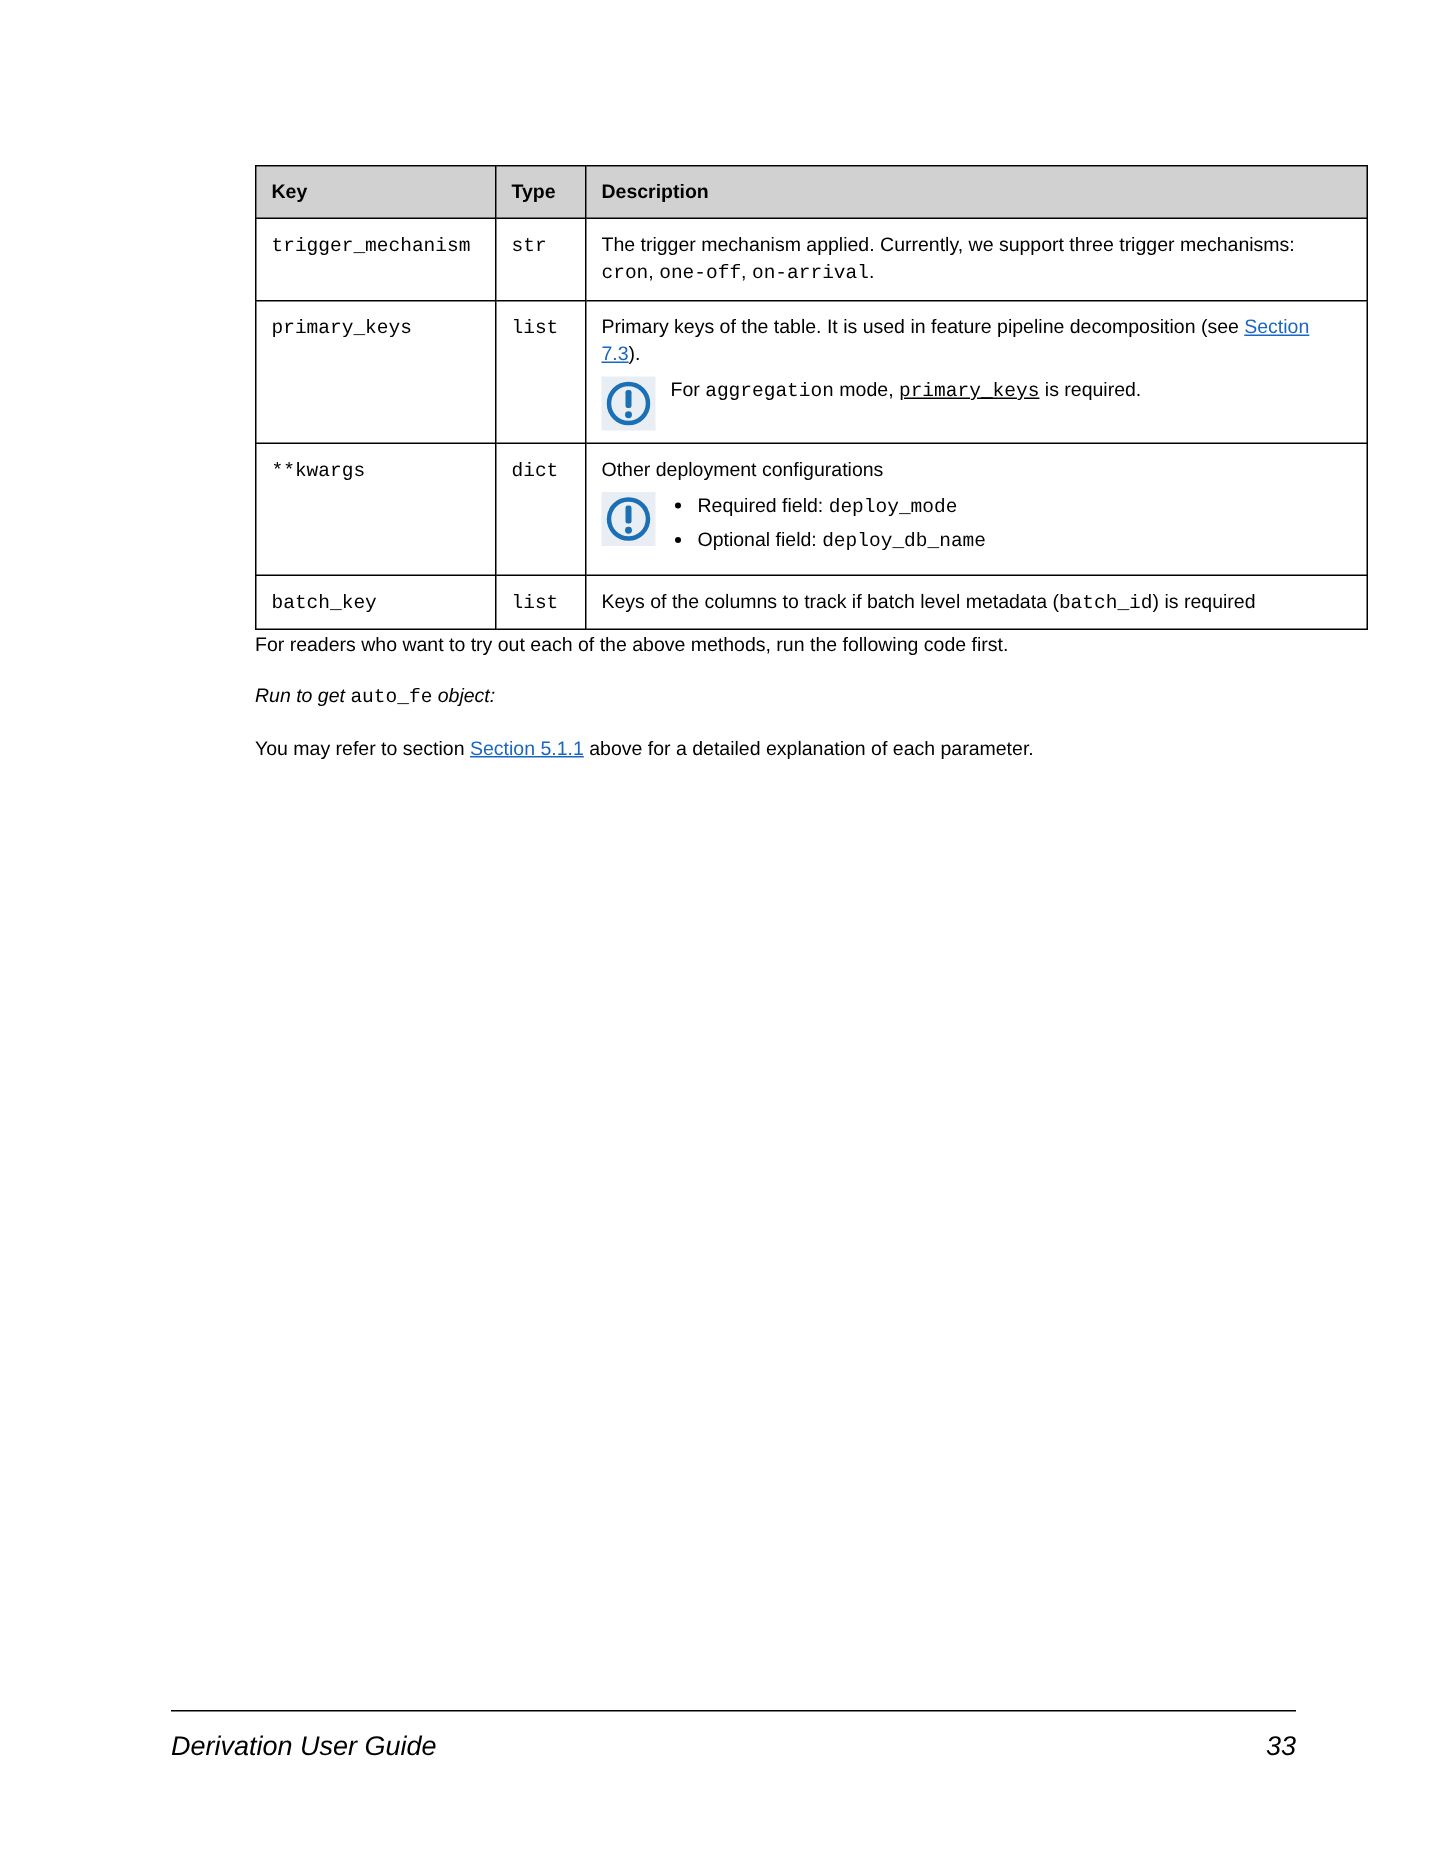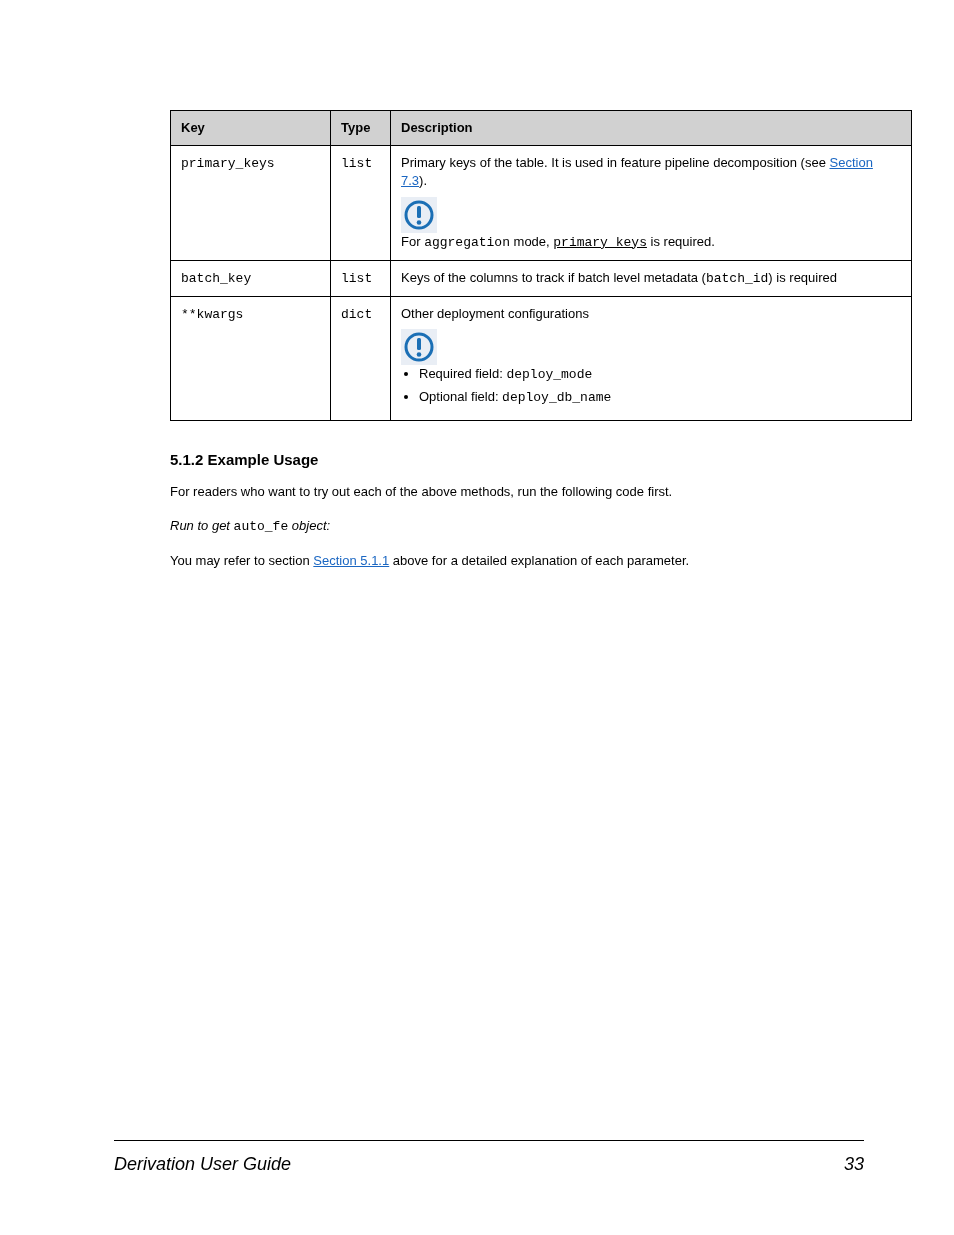--- a/index.html
+++ b/index.html
@@ -38,21 +38,21 @@
   .col3 { width: auto; }
   .info-icon {
     display: inline-block;
     width: 36px; height: 36px;
     background: #e9eef5;
     vertical-align: top;
     margin-right: 10px;
     flex: 0 0 36px;
   }
   .info-icon svg { display: block; }
-  .flex-note { display: flex; align-items: flex-start; margin-top: 6px; flex-direction: column; }
+  .flex-note { display: flex; align-items: flex-start; margin-top: 6px; }
   .flex-note .text { flex: 1; }
   ul.innerlist { list-style: disc; margin-left: 14px; padding-left: 4px; }
   ul.innerlist li { margin-bottom: 4px; }
   .tt { font-family: "Courier New", Courier, monospace; }
   .section-h {
     font-size: 15px;
     font-weight: 700;
     margin: 30px 0 14px 60px;
   }
   .para {
@@ -88,45 +88,45 @@
 <table class="keys">
   <thead>
     <tr>
       <th class="col1">Key</th>
       <th class="col2">Type</th>
       <th class="col3">Description</th>
     </tr>
   </thead>
   <tbody>
     <tr>
+      <td class="col1"><span class="tt">trigger_mechanism</span></td>
+      <td class="col2"><span class="tt">str</span></td>
+      <td class="col3">
+        <span>The trigger mechanism applied. Currently, we support three trigger mechanisms: </span><span class="tt">cron</span>, <span class="tt">one-off</span>, <span class="tt">on-arrival</span><span>.</span>
+      </td>
+    </tr>
+    <tr>
       <td class="col1"><span class="tt">primary_keys</span></td>
       <td class="col2"><span class="tt">list</span></td>
       <td class="col3">
         <div>
           <span>Primary keys of the table. It is used in feature pipeline decomposition (see </span><a class="link">Section 7.3</a><span>).</span>
         </div>
         <div class="flex-note">
           <span class="info-icon">
             <svg viewBox="0 0 36 36" width="36" height="36">
                   <circle cx="18" cy="18" r="13" fill="none" stroke="#1b6fb5" stroke-width="3"></circle>
                   <rect x="16" y="9" width="4" height="12" rx="1.5" fill="#1b6fb5"></rect>
                   <circle cx="18" cy="25.5" r="2.3" fill="#1b6fb5"></circle>
                 </svg>
           </span>
           <div class="text">
             <span>For </span><span class="tt">aggregation</span><span> mode, </span><span class="tt" style="text-decoration: underline;">primary_keys</span><span> is required.</span>
           </div>
         </div>
-      </td>
-    </tr>
-    <tr>
-      <td class="col1"><span class="tt">batch_key</span></td>
-      <td class="col2"><span class="tt">list</span></td>
-      <td class="col3">
-        <span>Keys of the columns to track if batch level metadata (</span><span class="tt">batch_id</span><span>) is required</span>
       </td>
     </tr>
     <tr>
       <td class="col1"><span class="tt">**kwargs</span></td>
       <td class="col2"><span class="tt">dict</span></td>
       <td class="col3">
         <div>Other deployment configurations</div>
         <div class="flex-note">
           <span class="info-icon">
             <svg viewBox="0 0 36 36" width="36" height="36">
@@ -137,24 +137,30 @@
           </span>
           <div class="text">
             <ul class="innerlist">
               <li><span>Required field: </span><span class="tt">deploy_mode</span></li>
               <li><span>Optional field: </span><span class="tt">deploy_db_name</span></li>
             </ul>
           </div>
         </div>
       </td>
     </tr>
+    <tr>
+      <td class="col1"><span class="tt">batch_key</span></td>
+      <td class="col2"><span class="tt">list</span></td>
+      <td class="col3">
+        <span>Keys of the columns to track if batch level metadata (</span><span class="tt">batch_id</span><span>) is required</span>
+      </td>
+    </tr>
   </tbody>
 </table>
 
-<div class="section-h">5.1.2 Example Usage</div>
 
 <div class="para">For readers who want to try out each of the above methods, run the following code first.</div>
 
 <div class="para runhead">
   <span>Run to get </span><span class="tt-inline" style="font-style:normal;">auto_fe</span><span> object:</span>
 </div>
 
 <div class="para">
   <span>You may refer to section </span><a class="link">Section 5.1.1</a><span> above for a detailed explanation of each parameter.</span>
 </div>

